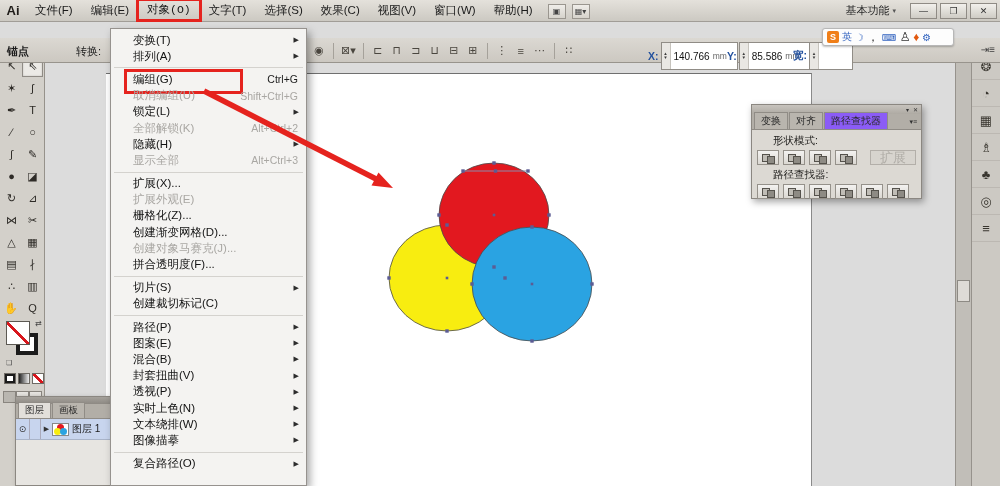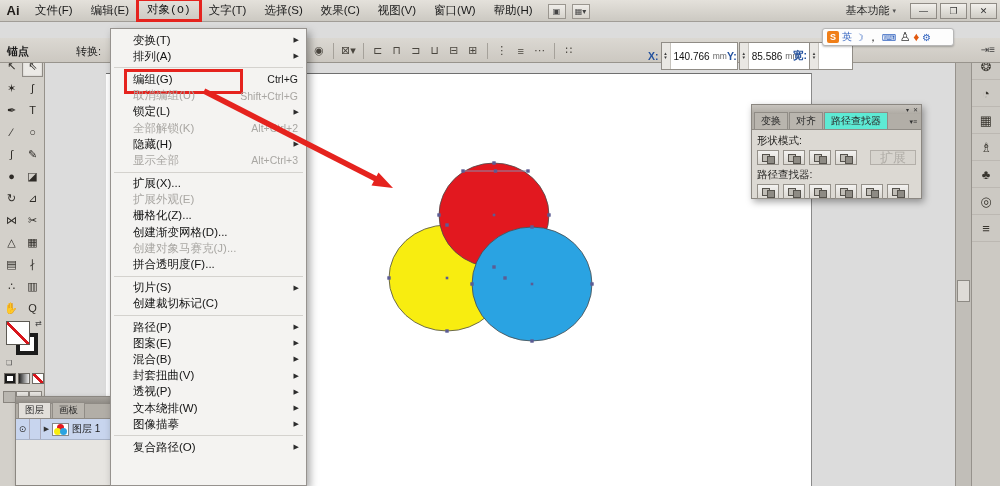--- a/index.html
+++ b/index.html
@@ -114,24 +114,24 @@
   
   #pathfinder { position:absolute; left:751px; top:104px; width:171px; height:95px; z-index:30;
     background:#dcd9d3; border:1px solid #8b8781; box-shadow:2px 3px 7px rgba(0,0,0,.35); }
   #pf-title { height:9px; background:linear-gradient(#c7c3bd,#aeaaa3);
     display:flex; justify-content:flex-end; align-items:center; gap:4px; padding:0 3px; }
   #pf-title span { font-size:6px; color:#333; line-height:6px; }
   #pf-tabs { display:flex; align-items:flex-end; height:16px; background:#b2aea7;
     border-bottom:1px solid #908c86; padding-left:2px; }
   .pftab { font-size:10px; padding:1px 6px 1px; color:#2b2b2b; background:#b9b5ae;
     border:1px solid #908c86; border-bottom:none; margin-right:1px; white-space:nowrap; }
-  .pftab.active { background:#5eead4; }
+  .pftab.active { background:#8b5cf6; }
   #pf-menu-ic { margin-left:auto; font-size:7px; color:#333; padding:0 4px 3px 0; }
   #pf-body { padding:3px 5px; }
-  .pf-lbl { font-size:10.5px; color:#201f1d; margin:1px 0 2px; }
+  .pf-lbl { font-size:10.5px; color:#201f1d; margin:1px 16px 2px; }
   .pf-row { display:flex; gap:4px; align-items:center; margin-bottom:3px; }
   .pfbtn { position:relative; width:22px; height:15px; border:1px solid #95918a;
     background:linear-gradient(#f3f2f0,#dbd8d2); }
   .pfbtn .sqA { position:absolute; left:4px; top:3px; width:8px; height:8px;
     border:1px solid #55524c; background:#c0bdb6; }
   .pfbtn .sqB { position:absolute; left:9px; top:5px; width:8px; height:8px;
     border:1px solid #55524c; background:#8e8b84; }
   #pf-expand { margin-left:auto; width:46px; height:15px; border:1px solid #b3afa9;
     background:#d7d4ce; color:#b0ada7; font-size:13px; text-align:center; line-height:14px; }
 
@@ -487,20 +487,24 @@
     </div>
     <div class="mi">
       <span class="lbl2">封套扭曲(V)</span>
       <span class="arr">▶</span>
     </div>
     <div class="mi">
       <span class="lbl2">透视(P)</span>
       <span class="arr">▶</span>
     </div>
     <div class="mi">
+      <span class="lbl2">实时上色(N)</span>
+      <span class="arr">▶</span>
+    </div>
+    <div class="mi">
       <span class="lbl2">文本绕排(W)</span>
       <span class="arr">▶</span>
     </div>
     <div class="mi">
       <span class="lbl2">图像描摹</span>
       <span class="arr">▶</span>
     </div>
     <div class="msep"></div>
     <div class="mi">
       <span class="lbl2">复合路径(O)</span>

